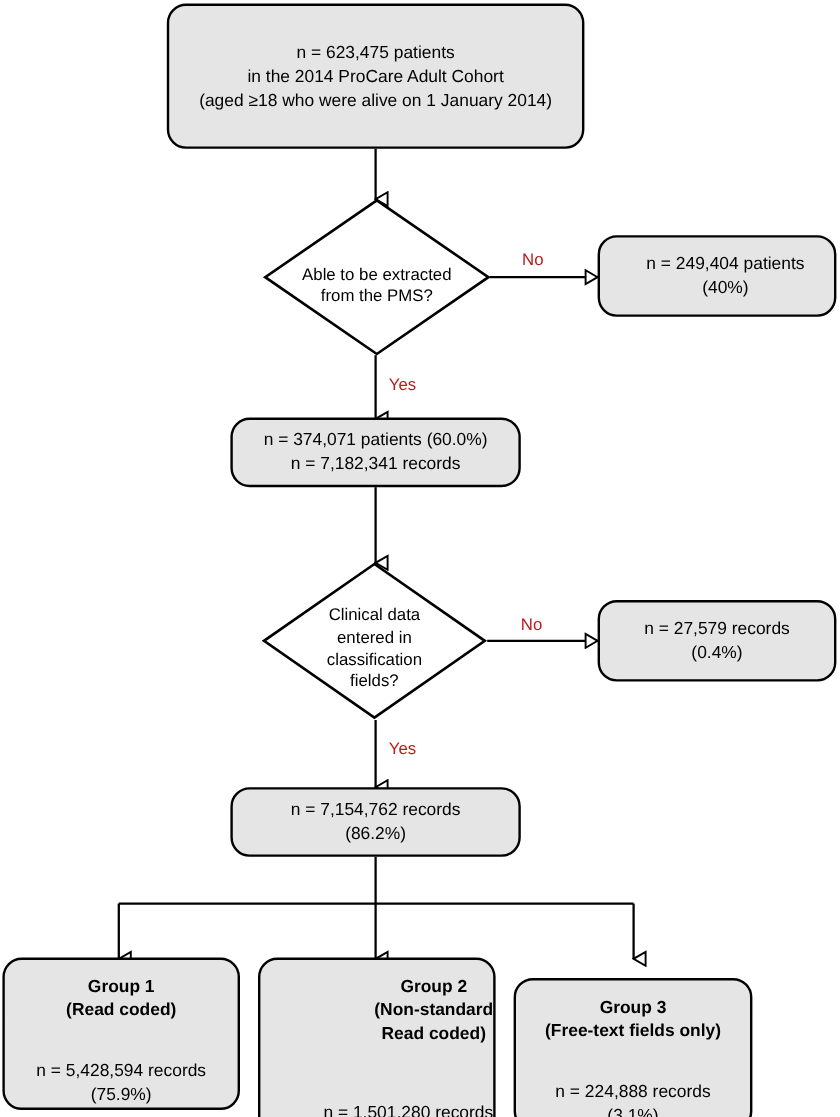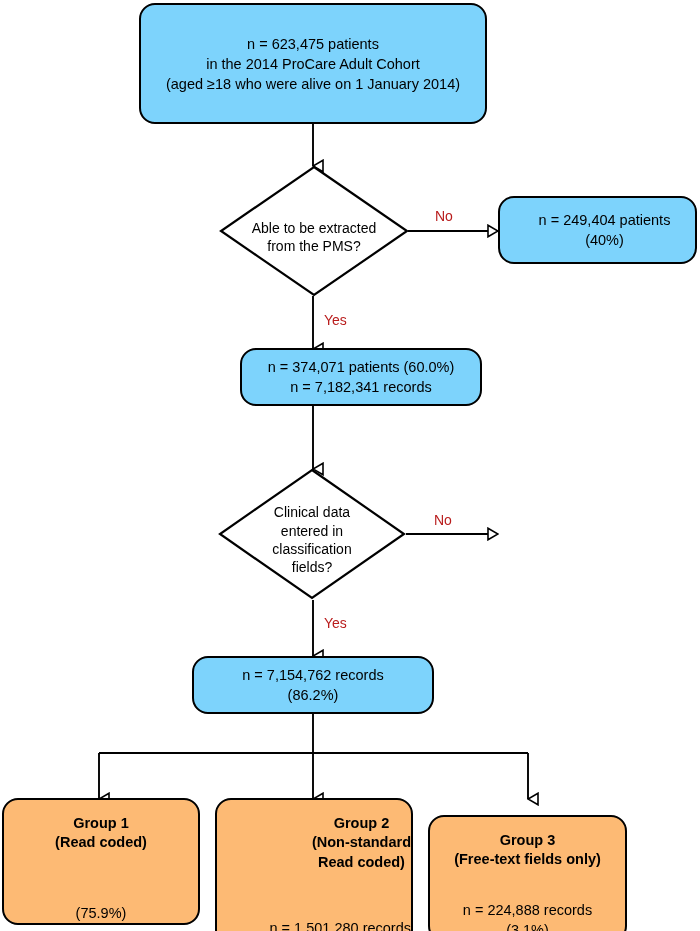--- a/index.html
+++ b/index.html
@@ -33,26 +33,26 @@
     align-items: center;
     justify-content: center;
     text-align: center;
     font-size: 14.5px;
     line-height: 1.38;
     color: #000000;
   }
   .node.process {
     border: 2px solid #000000;
     border-radius: 16px;
-    background: #7dd3fc;
+    background: #e5e5e5;
   }
   .node.terminal {
     border: 2px solid #000000;
     border-radius: 16px;
-    background: #fdba74;
+    background: #e5e5e5;
     justify-content: flex-start;
     padding-top: 14px;
   }
   .node.decision {
     border: none;
     background: transparent;
   }
   .decision-shape {
     position: absolute;
     left: 0;
@@ -140,54 +140,59 @@
 
   <div class="edge-label" style="left:435px; top:208px;">No</div>
 
   <div class="node process" style="left:498px; top:196px; width:199px; height:68px;padding-left:14px;">
     <span class="line">n = 249,404 patients</span>
     <span class="line">(40%)</span>
   </div>
 
   <div class="edge-label" style="left:324px; top:312px;">Yes</div>
 
-  <div class="node process" style="left:192px; top:348px; width:242px; height:58px;margin-left:48px;">
+  <div class="node process" style="left:192px; top:348px; width:242px; height:58px;">
     <span class="line">n = 374,071 patients (60.0%)</span>
     <span class="line">n = 7,182,341 records</span>
   </div>
 
   <div class="node decision" style="left:218px; top:468px; width:188px; height:132px;">
     <svg class="decision-shape" viewBox="0 0 188 132" preserveAspectRatio="none" xmlns="http://www.w3.org/2000/svg">
       <polygon points="94,2 186,66 94,130 2,66" fill="#ffffff" stroke="#000000" stroke-width="2.2" stroke-linejoin="miter" vector-effect="non-scaling-stroke"></polygon>
     </svg>
     <div class="decision-text">
       <span class="line">Clinical data</span>
       <span class="line">entered in</span>
       <span class="line">classification</span>
       <span class="line">fields?</span>
     </div>
   </div>
 
   <div class="edge-label" style="left:434px; top:512px;">No</div>
 
+  <div class="node process" style="left:498px; top:500px; width:199px; height:68px;">
+    <span class="line">n = 27,579 records</span>
+    <span class="line">(0.4%)</span>
+  </div>
 
   <div class="edge-label" style="left:324px; top:615px;">Yes</div>
 
   <div class="node process" style="left:192px; top:656px; width:242px; height:58px;">
     <span class="line">n = 7,154,762 records</span>
     <span class="line">(86.2%)</span>
   </div>
 
   <div class="node terminal" style="left:2px; top:798px; width:198px; height:127px;">
     <div class="group-title">
       <span class="line">Group 1</span>
       <span class="line">(Read coded)</span>
     </div>
     <div class="group-spacer"></div>
     <div class="group-stats">
+      <span class="line">n = 5,428,594 records</span>
       <span class="line">(75.9%)</span>
     </div>
   </div>
 
   <div class="node terminal" style="left:215px; top:798px; width:198px; height:162px;align-items:flex-end;">
     <div class="group-title">
       <span class="line">Group 2</span>
       <span class="line">(Non-standard</span>
       <span class="line">Read coded)</span>
     </div>

